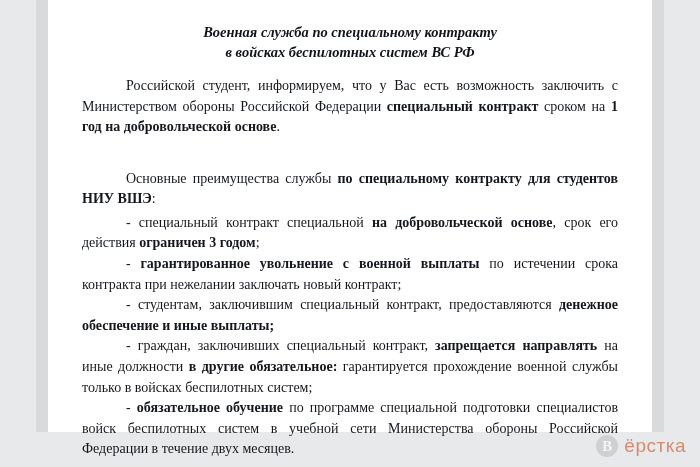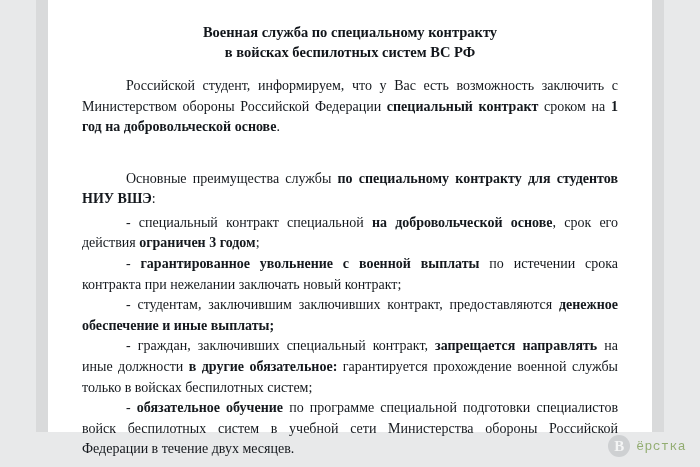--- a/index.html
+++ b/index.html
@@ -40,20 +40,21 @@
     height: 432px;
     background: #d9dadb;
   }
   .doc-title {
     text-align: center;
     font-weight: bold;
     font-size: 14.5px;
     line-height: 1.38;
     color: #11151a;
     margin: 6px 0 14px 0;
+    font-style: italic;
   }
   .doc-title .line {
     display: block;
   }
   p.para {
     margin: 0 0 2px 0;
     font-size: 14px;
     line-height: 1.47;
     color: #14181d;
     text-align: justify;
@@ -95,24 +96,24 @@
     display: flex;
     align-items: center;
     justify-content: center;
     color: #ffffff;
     font-family: "Liberation Serif", serif;
     font-size: 15px;
     font-weight: bold;
     line-height: 1;
   }
   .wm-text {
-    font-family: Liberation Mono, monospace;
-    font-size: 13px;
+    font-family: Liberation Sans, sans-serif;
+    font-size: 19px;
     letter-spacing: 0.5px;
-    color: #4d7c0f;
+    color: #c2410c;
     font-weight: 500;
   }
 </style>
 </head>
 <body>
 
 <div class="side-strip-left"></div>
 <div class="side-strip-right"></div>
 
 <div class="page">
@@ -122,21 +123,21 @@
     <span class="line">в войсках беспилотных систем ВС РФ</span>
   </div>
 
   <p class="para"><span>Российской студент, информируем, что у Вас есть возможность заключить с Министерством обороны Российской Федерации </span><b>специальный контракт</b><span> сроком на </span><b>1 год на добровольческой основе</b><span>.</span></p>
 
   <p class="para block-gap"><span>Основные преимущества службы </span><b>по специальному контракту для студентов НИУ ВШЭ</b><span>:</span></p>
 
   <ul class="bullets">
     <li><span>- специальный контракт специальной </span><b>на добровольческой основе</b><span>, срок его действия </span><b>ограничен 3 годом</b><span>;</span></li>
     <li><span>- </span><b>гарантированное увольнение с военной выплаты</b><span> по истечении срока контракта при нежелании заключать новый контракт;</span><b></b><span></span></li>
-    <li><span>- студентам, заключившим заключивших контракт, предоставляются </span><b>денежное обеспечение и иные выплаты;</b><span></span><b></b><span></span></li>
+    <li><span>- студентам, заключившим специальный контракт, предоставляются </span><b>денежное обеспечение и иные выплаты;</b><span></span><b></b><span></span></li>
     <li><span>- граждан, заключивших специальный контракт, </span><b>запрещается направлять</b><span> на иные должности </span><b>в другие обязательное:</b><span> гарантируется прохождение военной службы только в войсках беспилотных систем;</span></li>
     <li><span>- </span><b>обязательное обучение</b><span> по программе специальной подготовки специалистов войск беспилотных систем в учебной сети Министерства обороны Российской Федерации в течение двух месяцев.</span><b></b><span></span></li>
   </ul>
 
 </div>
 
 <div class="watermark">
   <span class="wm-mark">В</span>
   <span class="wm-text">ёрстка</span>
 </div>

